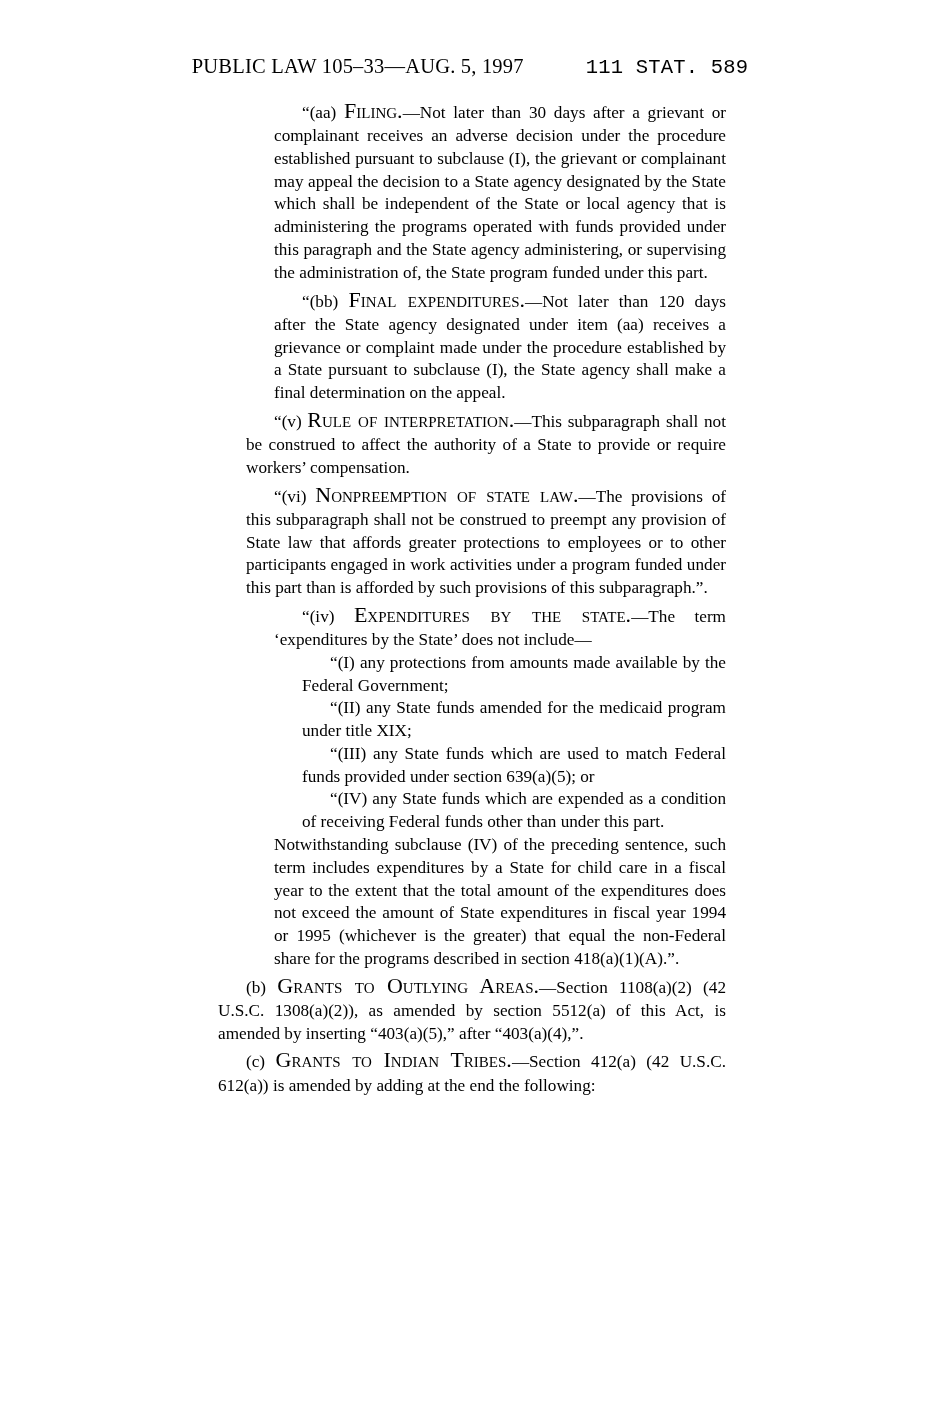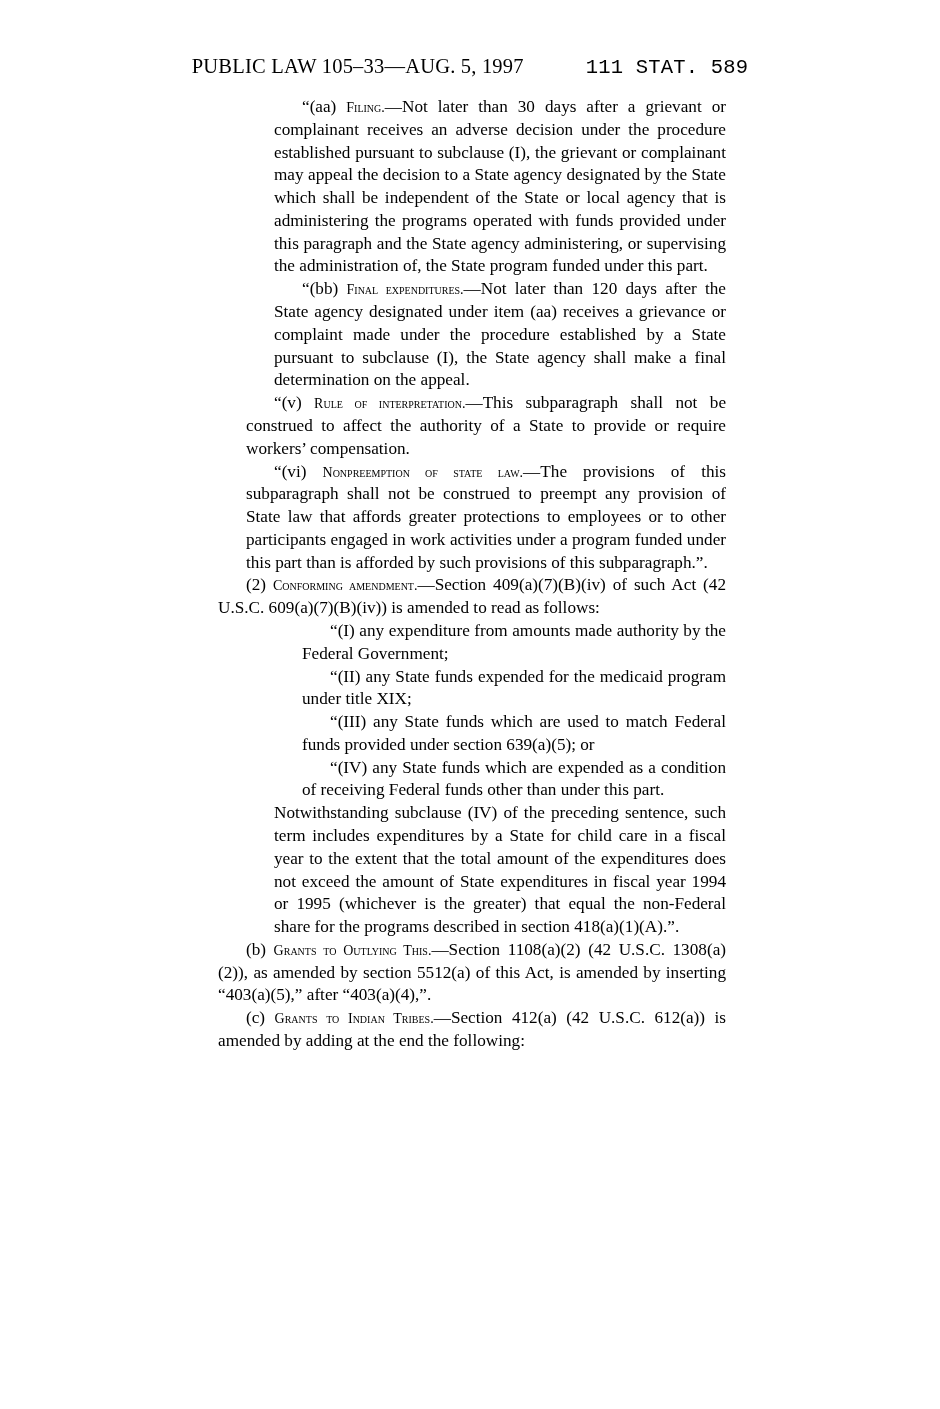--- a/index.html
+++ b/index.html
@@ -55,42 +55,42 @@
     margin: 0;
     text-indent: 0;
   }
   .lvl0 { margin-left: 0; }
   .ind-hang-1 { text-indent: 28px; }
   .block-1 { margin-left: 28px; }
   .block-2 { margin-left: 56px; }
   .block-3 { margin-left: 84px; }
   .sc {
     font-variant: small-caps;
-    font-size: 14px;
+    font-size: 22px;
     font-family: Liberation Serif, serif;
   }
 </style>
 </head>
 <body>
 
 <div class="page">
 
   <div class="header">
     <span class="header-law">PUBLIC LAW 105–33—AUG. 5, 1997</span>
     <span class="header-stat">111 STAT. 589</span>
   </div>
 
   <div class="body-col" id="body-col">
       <p class="block-2 ind-hang-1"><span>“(aa) </span><span class="sc">Filing.</span><span>—Not later than 30 days after a grievant or complainant receives an adverse decision under the procedure established pursuant to subclause (I), the grievant or complainant may appeal the decision to a State agency designated by the State which shall be independent of the State or local agency that is administering the programs operated with funds provided under this paragraph and the State agency administering, or supervising the administration of, the State program funded under this part.</span></p>
       <p class="block-2 ind-hang-1"><span>“(bb) </span><span class="sc">Final expenditures.</span><span>—Not later than 120 days after the State agency designated under item (aa) receives a grievance or complaint made under the procedure established by a State pursuant to subclause (I), the State agency shall make a final determination on the appeal.</span></p>
       <p class="block-1 ind-hang-1"><span>“(v) </span><span class="sc">Rule of interpretation.</span><span>—This subparagraph shall not be construed to affect the authority of a State to provide or require workers’ compensation.</span></p>
       <p class="block-1 ind-hang-1"><span>“(vi) </span><span class="sc">Nonpreemption of state law.</span><span>—The provisions of this subparagraph shall not be construed to preempt any provision of State law that affords greater protections to employees or to other participants engaged in work activities under a program funded under this part than is afforded by such provisions of this subparagraph.”.</span></p>
-      <p class="lvl0 ind-hang-1"><span>(2) </span><span class="sc">Conforming amendment.</span><span>—Section 409(a)(7)(B)(iv) of such Act (42 U.S.C. 609(a)(7)(B)(iv)) is amended to read as follows:</span></p>
-      <p class="block-3 ind-hang-1"><span>“(I) any expenditure from amounts made authority by the Federal Government;</span></p>
-      <p class="block-3 ind-hang-1"><span>“(II) any State funds expended for the medicaid program under title XIX;</span></p>
+      <p class="block-2 ind-hang-1"><span>“(iv) </span><span class="sc">Expenditures by the state.</span><span>—The term ‘expenditures by the State’ does not include—</span></p>
+      <p class="block-3 ind-hang-1"><span>“(I) any protections from amounts made available by the Federal Government;</span></p>
+      <p class="block-3 ind-hang-1"><span>“(II) any State funds amended for the medicaid program under title XIX;</span></p>
       <p class="block-3 ind-hang-1"><span>“(III) any State funds which are used to match Federal funds provided under section 639(a)(5); or</span></p>
       <p class="block-3 ind-hang-1"><span>“(IV) any State funds which are expended as a condition of receiving Federal funds other than under this part.</span></p>
       <p class="block-2"><span>Notwithstanding subclause (IV) of the preceding sentence, such term includes expenditures by a State for child care in a fiscal year to the extent that the total amount of the expenditures does not exceed the amount of State expenditures in fiscal year 1994 or 1995 (whichever is the greater) that equal the non-Federal share for the programs described in section 418(a)(1)(A).”.</span></p>
-      <p class="lvl0 ind-hang-1"><span>(b) </span><span class="sc">Grants to Outlying This.</span><span>—Section 1108(a)(2) (42 U.S.C. 1308(a)(2)), as amended by section 5512(a) of this Act, is amended by inserting “403(a)(5),” after “403(a)(4),”.</span></p>
+      <p class="lvl0 ind-hang-1"><span>(b) </span><span class="sc">Grants to Outlying Areas.</span><span>—Section 1108(a)(2) (42 U.S.C. 1308(a)(2)), as amended by section 5512(a) of this Act, is amended by inserting “403(a)(5),” after “403(a)(4),”.</span></p>
       <p class="lvl0 ind-hang-1"><span>(c) </span><span class="sc">Grants to Indian Tribes.</span><span>—Section 412(a) (42 U.S.C. 612(a)) is amended by adding at the end the following:</span></p>
     </div>
 
 </div>
 
 </body></html>

